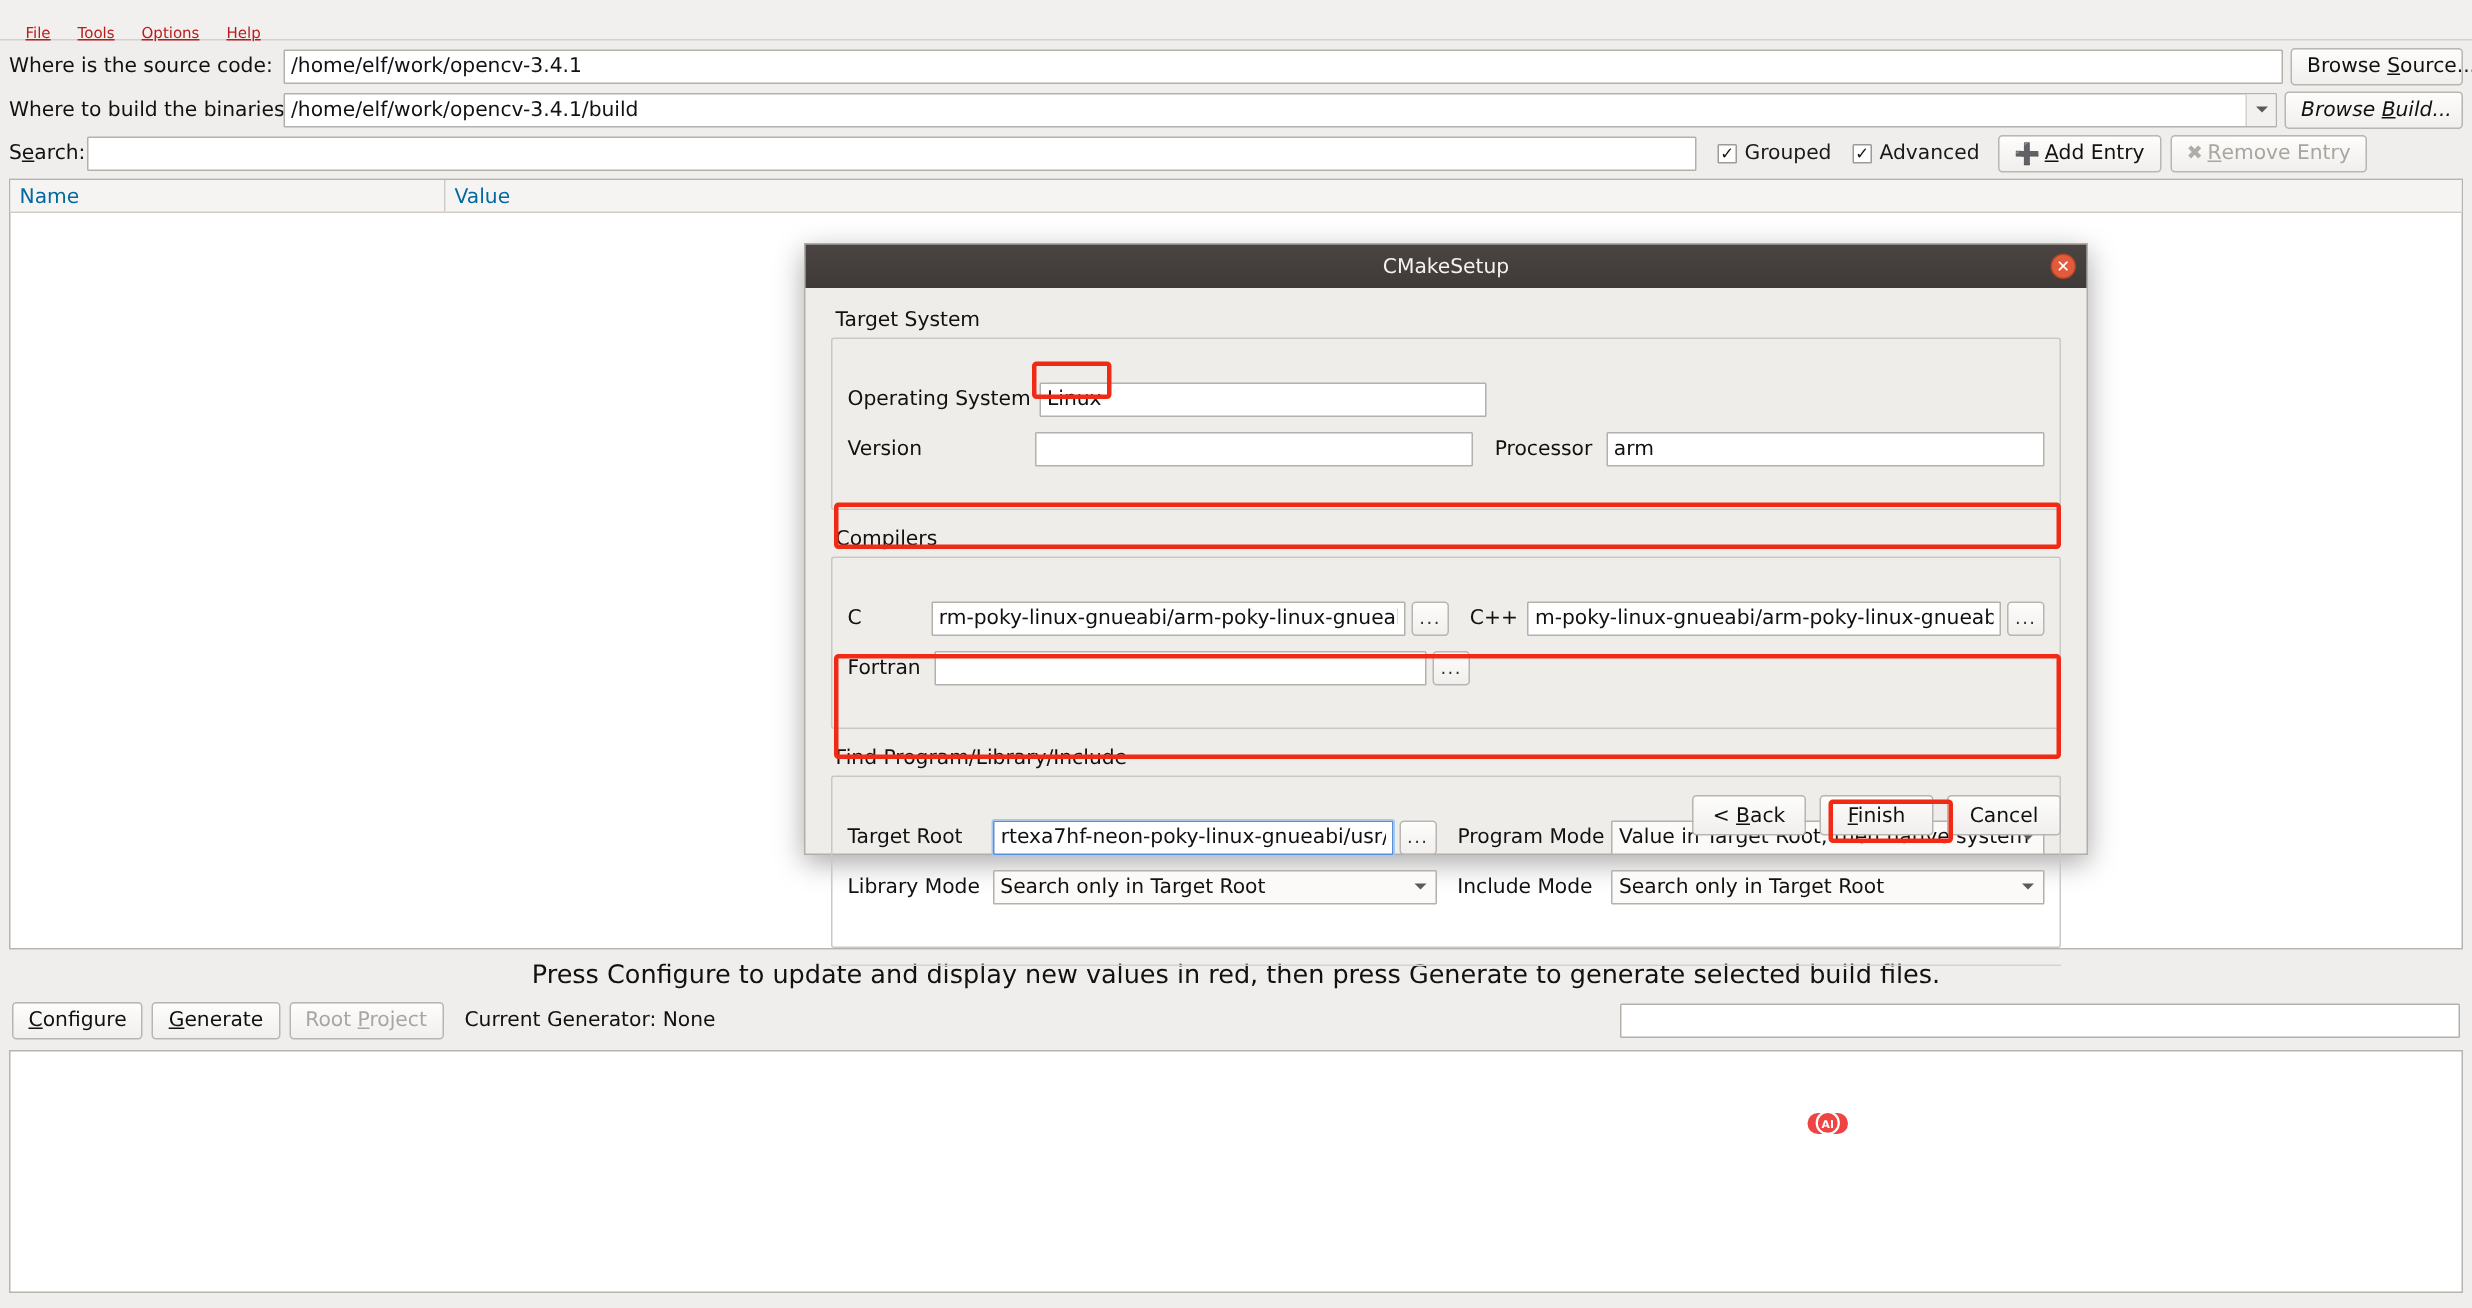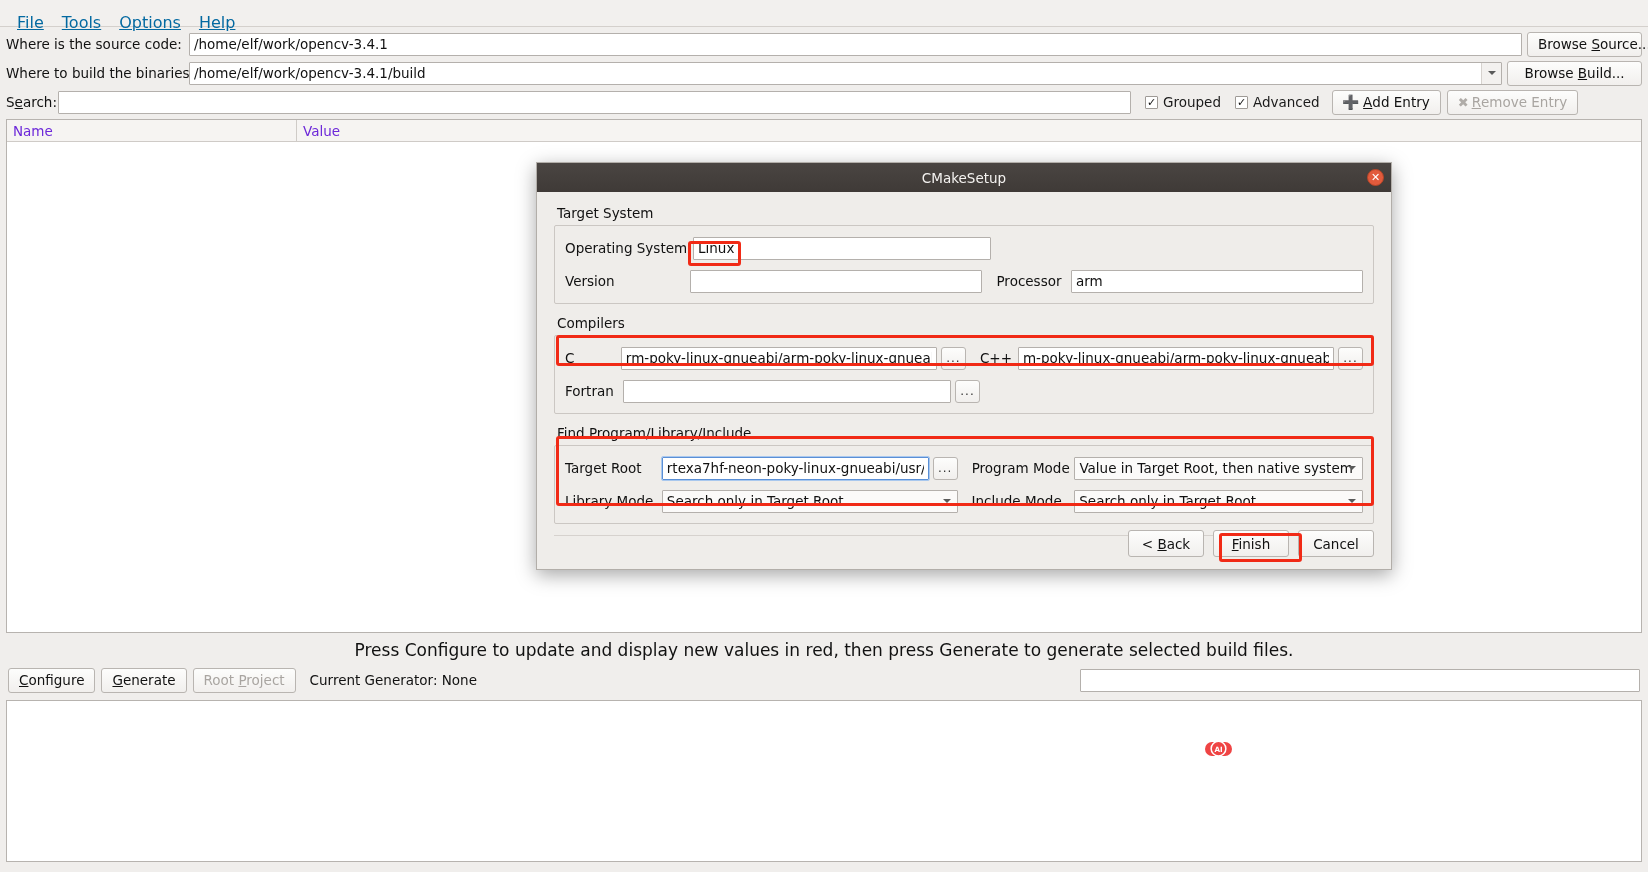--- a/index.html
+++ b/index.html
@@ -17,22 +17,22 @@
   
   .menubar {
     height:27px;
     background:#f2f0ee;
     border-bottom:1px solid #d4d0cc;
     display:flex; align-items:center;
     padding-left:8px;
   }
   .menubar .mi {
     padding:3px 9px;
-    font-size:16px;
-    color:#0369a1;
+    font-size:10px;
+    color:#b91c1c;
     cursor:default;
     margin-top:19px;
   }
   .menubar .mi u { text-decoration:underline; }
 
   
   .topform { padding:4px 6px 0 6px; }
   .row { display:flex; align-items:center; height:26px; margin-bottom:3px; }
   .row .lbl { font-size:13.5px; color:#111; white-space:nowrap; }
   .lbl-src { width:183px; }
@@ -93,21 +93,21 @@
   
   .tablebox {
     margin:4px 6px 0 6px;
     border:1px solid #b7b3af;
     background:#ffffff;
     height:514px;
     position:relative;
   }
   .thead { display:flex; height:22px; border-bottom:1px solid #cfcbc7; background:#f6f4f2; }
   .th {
-    font-size:13.5px; color:#6d28d9;
+    font-size:13.5px; color:#0369a1;
     padding:2px 6px;
     border-right:1px solid #cfcbc7;
     display:flex; align-items:center;
   }
   .th.name { width:290px; }
   .th.value { flex:1; border-right:none; }
 
   
   .hint {
     text-align:center;
@@ -160,21 +160,21 @@
     display:flex;align-items:center;justify-content:center;
     color:#fff;font-size:11px;line-height:1;font-weight:bold;
     cursor:pointer;
   }
   .dlg-body { padding:13px 17px 0 17px; position:relative; height:379px; }
 
   .grp-title { font-size:13.5px; color:#111; margin:0 0 4px 3px; }
   .grp {
     border:1px solid #cbc7c3;
     border-radius:2px;
-    padding:9px 10px;
+    padding:27px 10px;
     margin-bottom:11px;
     background:transparent;
   }
   .frow { display:flex; align-items:center; height:26px; }
   .frow + .frow { margin-top:7px; }
   .flabel { font-size:13.5px; color:#111; white-space:nowrap; }
 
   .dotbtn {
     height:23px; min-width:25px;
     background:linear-gradient(#fdfdfc,#f1efed);
@@ -249,21 +249,21 @@
   </div>
 
   <div class="row">
     <div class="lbl lbl-bld">Where to build the binaries:</div>
     <div class="combo-wrap">
       <input class="txt" value="/home/elf/work/opencv-3.4.1/build" style="">
       <span class="combo-arrow">
           <i></i>
         </span>
     </div>
-    <button class="btn" style="margin-left:5px;width:135px;"><span>Browse </span><u>B</u><span>uild...</span></button>
+    <button class="btn" style="margin-left:5px;width:119px;font-style:italic;"><span>Browse </span><u>B</u><span>uild...</span></button>
   </div>
 
   <div class="row">
     <div class="lbl lbl-search">S<u>e</u>arch:</div>
     <input class="txt" style="flex: 1 1 0%; max-width: 1073px;" value="">
     <div class="chk">
       <span class="chkbox">✓</span>
       <span>Grouped</span>
     </div>
     <div class="chk">

